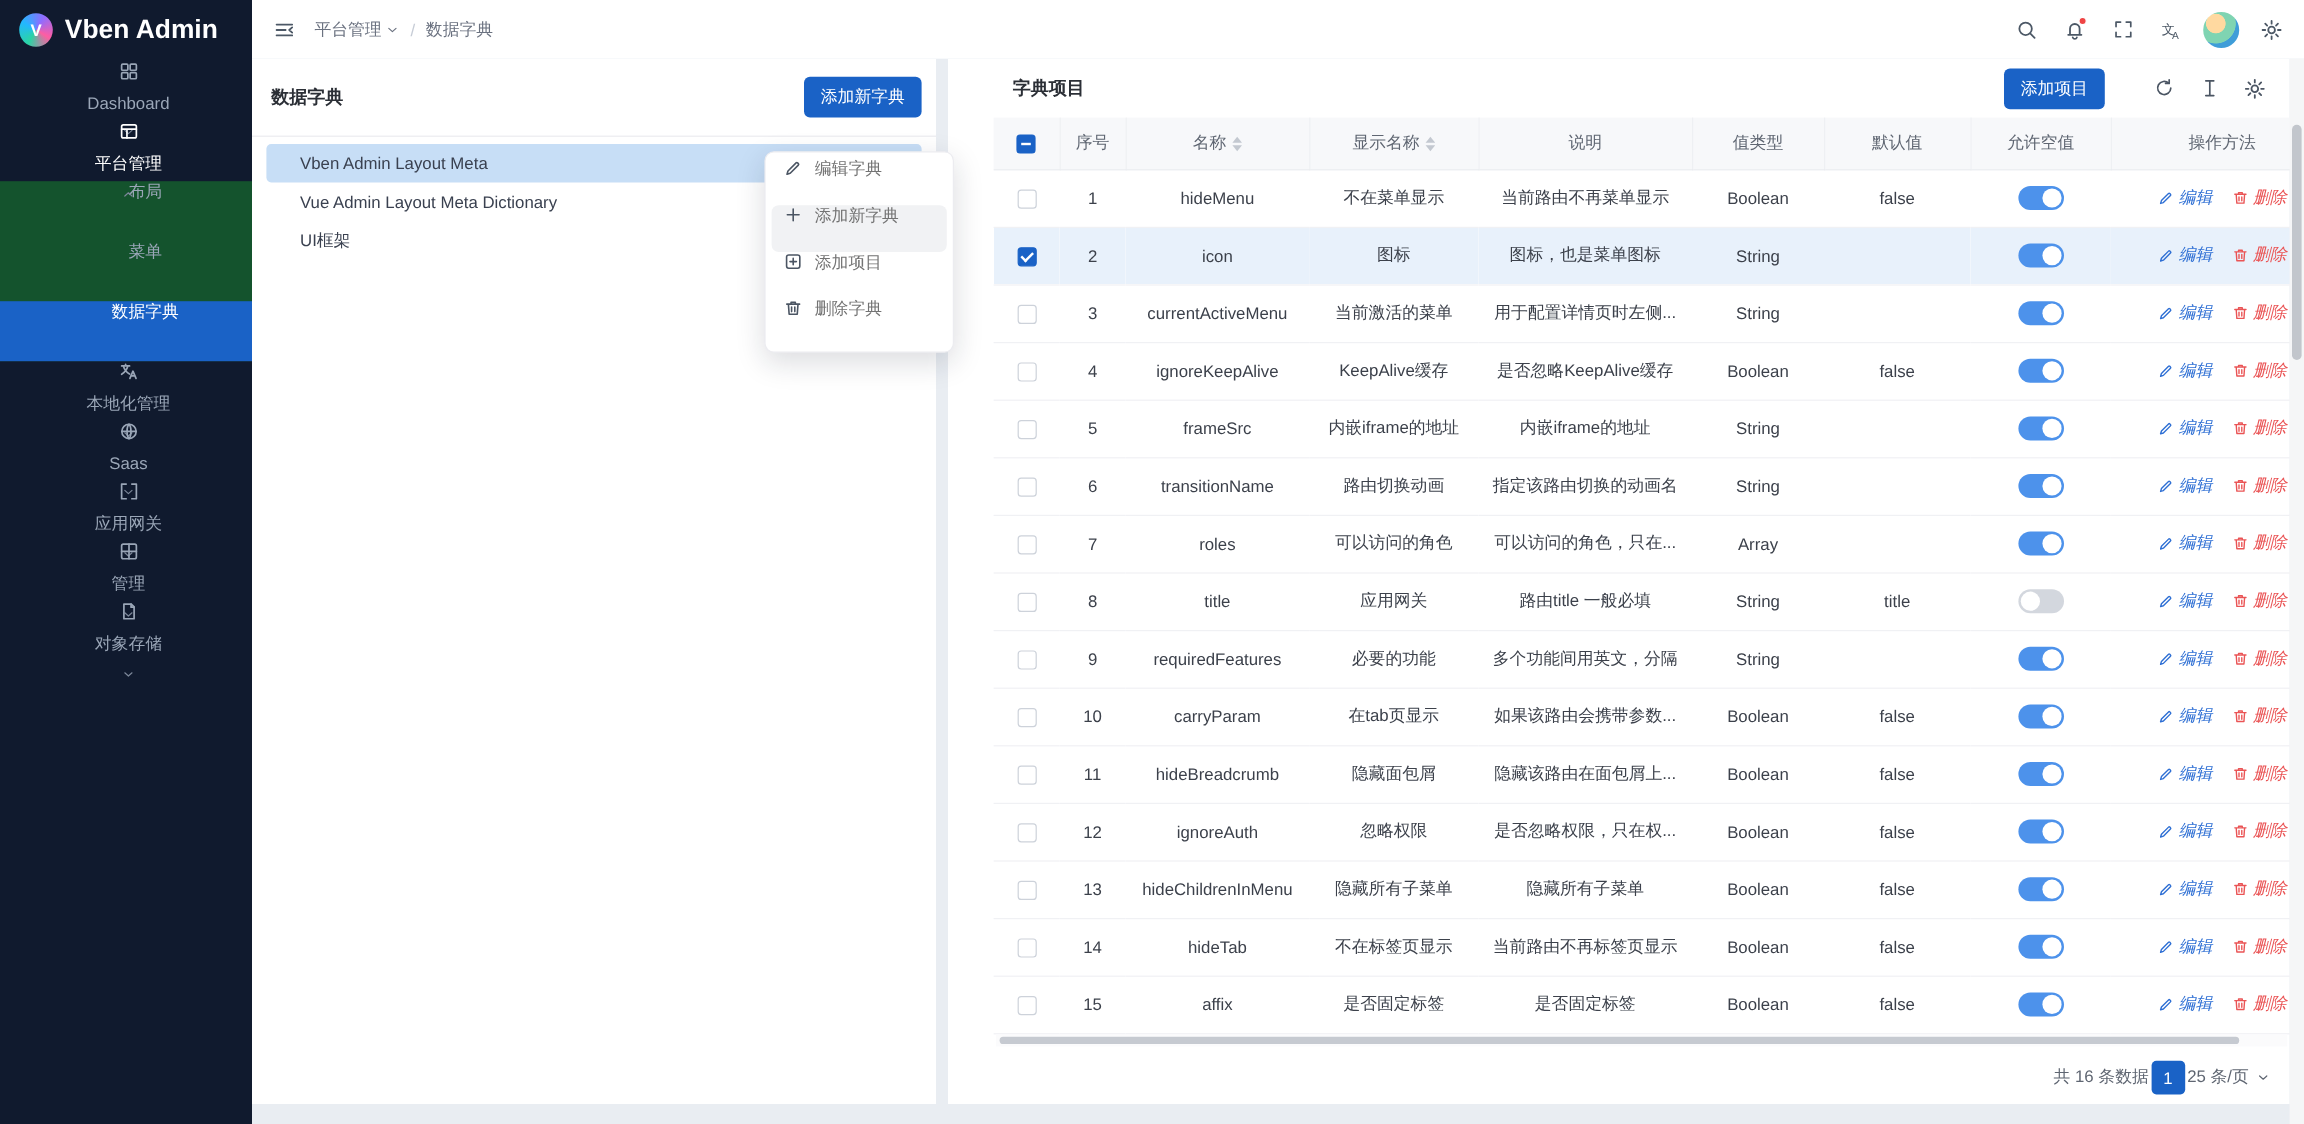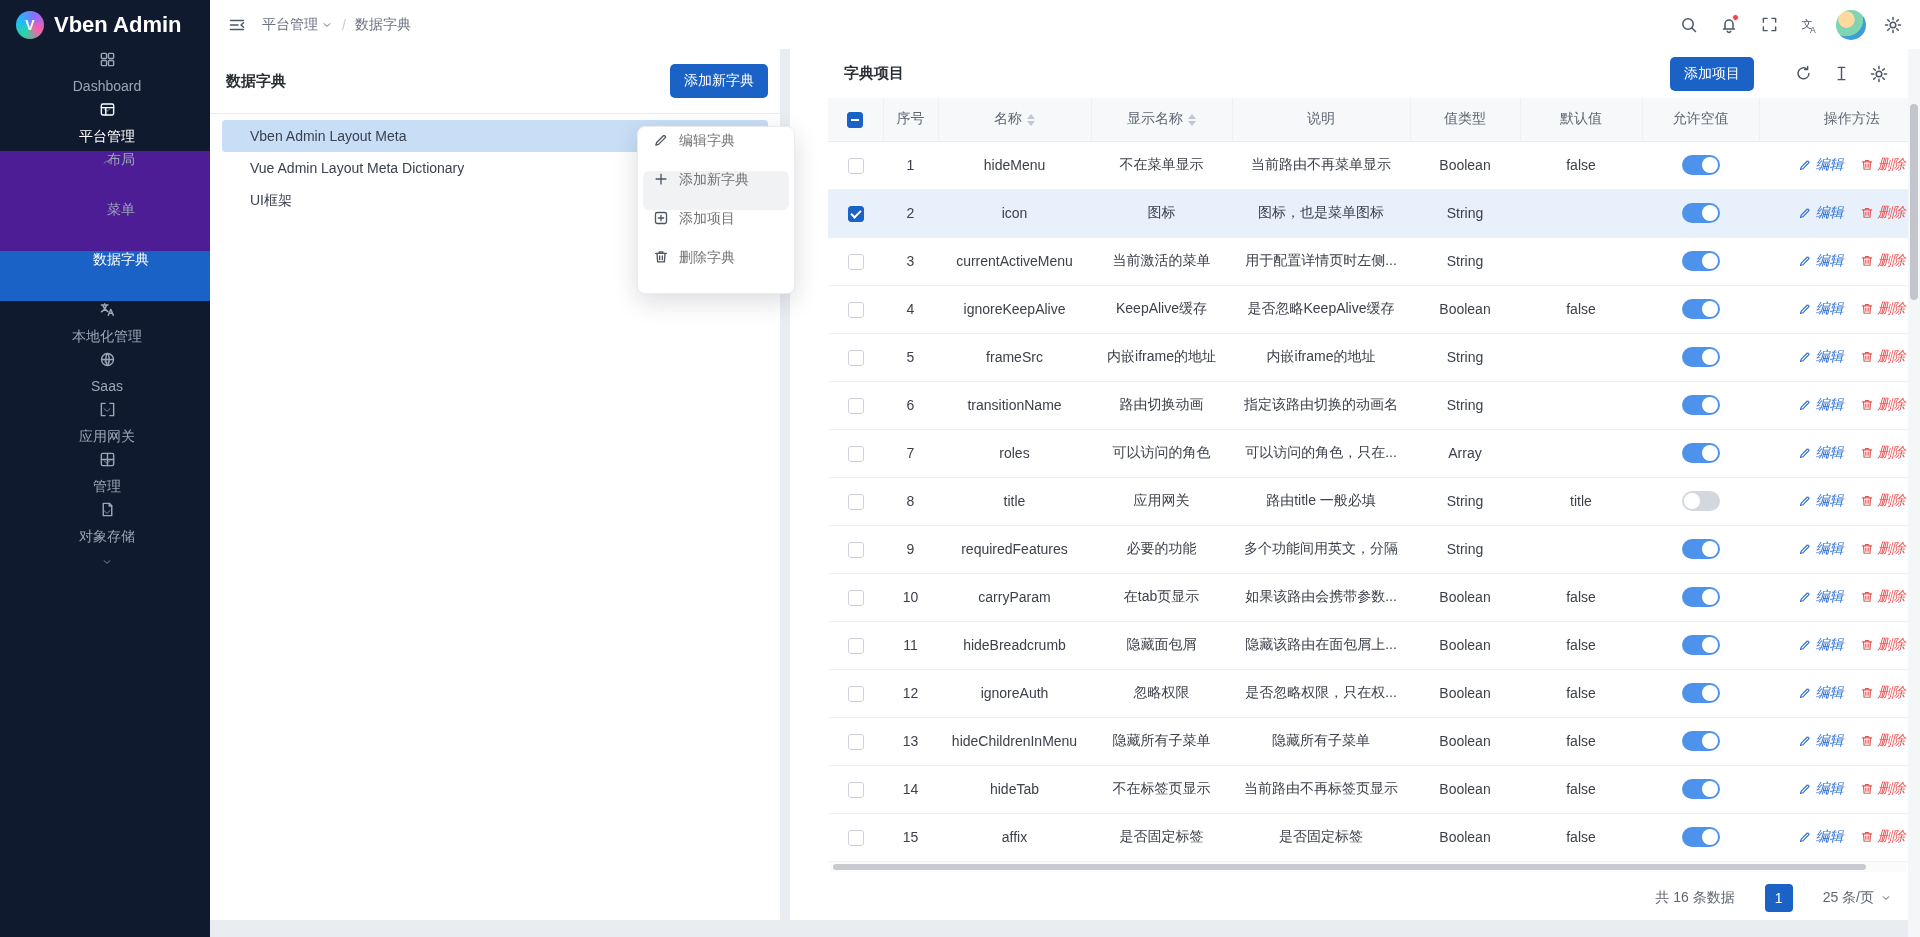--- a/index.html
+++ b/index.html
@@ -15,21 +15,21 @@
     display:flex; align-items:center; justify-content:center; color:#fff; font-weight:bold; font-size:14px; }
   .logo-text { color:#fff; font-size:22px; font-weight:bold; white-space:nowrap; }
   .menu { flex:1; padding-top:2px; overflow:hidden; }
   .menu-item, .submenu-item { height:50px; display:flex; align-items:center; gap:10px;
     padding:0 14px 0 18px; cursor:pointer; white-space:nowrap;flex-direction:column; }
   .menu-item .label { flex:1; }
   .menu-item.trail { color:#fff; }
   .menu-item .icon svg { display:block; }
   .chev { display:flex; color:#7b8698; }
   .chev.up svg { transform:rotate(180deg); }
-  .submenu { background:#4c1d95; }
+  .submenu { background:#14532d; }
   .submenu-item { padding-left:46px; color:#9aa6b7; }
   .submenu-item.active { background:#1a62c6; color:#fff; }
 
   
   .main { flex:1; display:flex; flex-direction:column; min-width:0; }
   .topbar { height:49px; flex:none; background:#fff; display:flex; align-items:center; padding:0 10px; }
   .tb-btn { width:34px; height:34px; border-radius:6px; display:flex; align-items:center; justify-content:center;
     color:#4c5866; cursor:pointer; position:relative; flex:none; }
   .breadcrumb { display:flex; align-items:center; gap:6px; margin-left:8px; color:#6b7280; }
   .breadcrumb .crumb { display:flex; align-items:center; gap:3px; cursor:pointer; }
@@ -90,21 +90,21 @@
   .switch.off::after { right:auto; left:2px; }
 
   .op-link { display:inline-flex; align-items:center; gap:4px; margin:0 8px; cursor:pointer;font-style:italic; }
   .op-link svg { display:block; }
   .op-edit { color:#2e6fd4; }
   .op-del { color:#ea5455; }
 
   .h-scroll { height:10px; flex:none; margin:0 2px; background:#fbfbfc; position:relative; }
   .h-scroll .thumb { position:absolute; left:3px; top:2px; height:6px; width:96%; border-radius:3px; background:#c6cad1; }
 
-  .pagination { margin-top:auto; display:flex; align-items:center; justify-content:flex-end; gap:30px;
+  .pagination { margin-top:auto; display:flex; align-items:center; justify-content:flex-end; gap:2px;
     padding:0 16px 8px; color:#5f6672; }
   .page-current { width:28px; height:28px; background:#1a62c6; color:#fff; border-radius:4px;
     display:flex; align-items:center; justify-content:center; cursor:pointer; }
   .page-size { display:flex; align-items:center; gap:6px; cursor:pointer; color:#5f6672; }
 
   
   .context-menu { position:absolute; left:637px; top:126px; width:158px; background:#fff;
     border:1px solid #ececf0; border-radius:8px; box-shadow:0 8px 24px rgba(20,30,50,.15);
     padding:5px; z-index:50; }
   .cm-item { height:39px; display:flex; align-items:flex-start; gap:10px; padding:0 10px; border-radius:6px;

